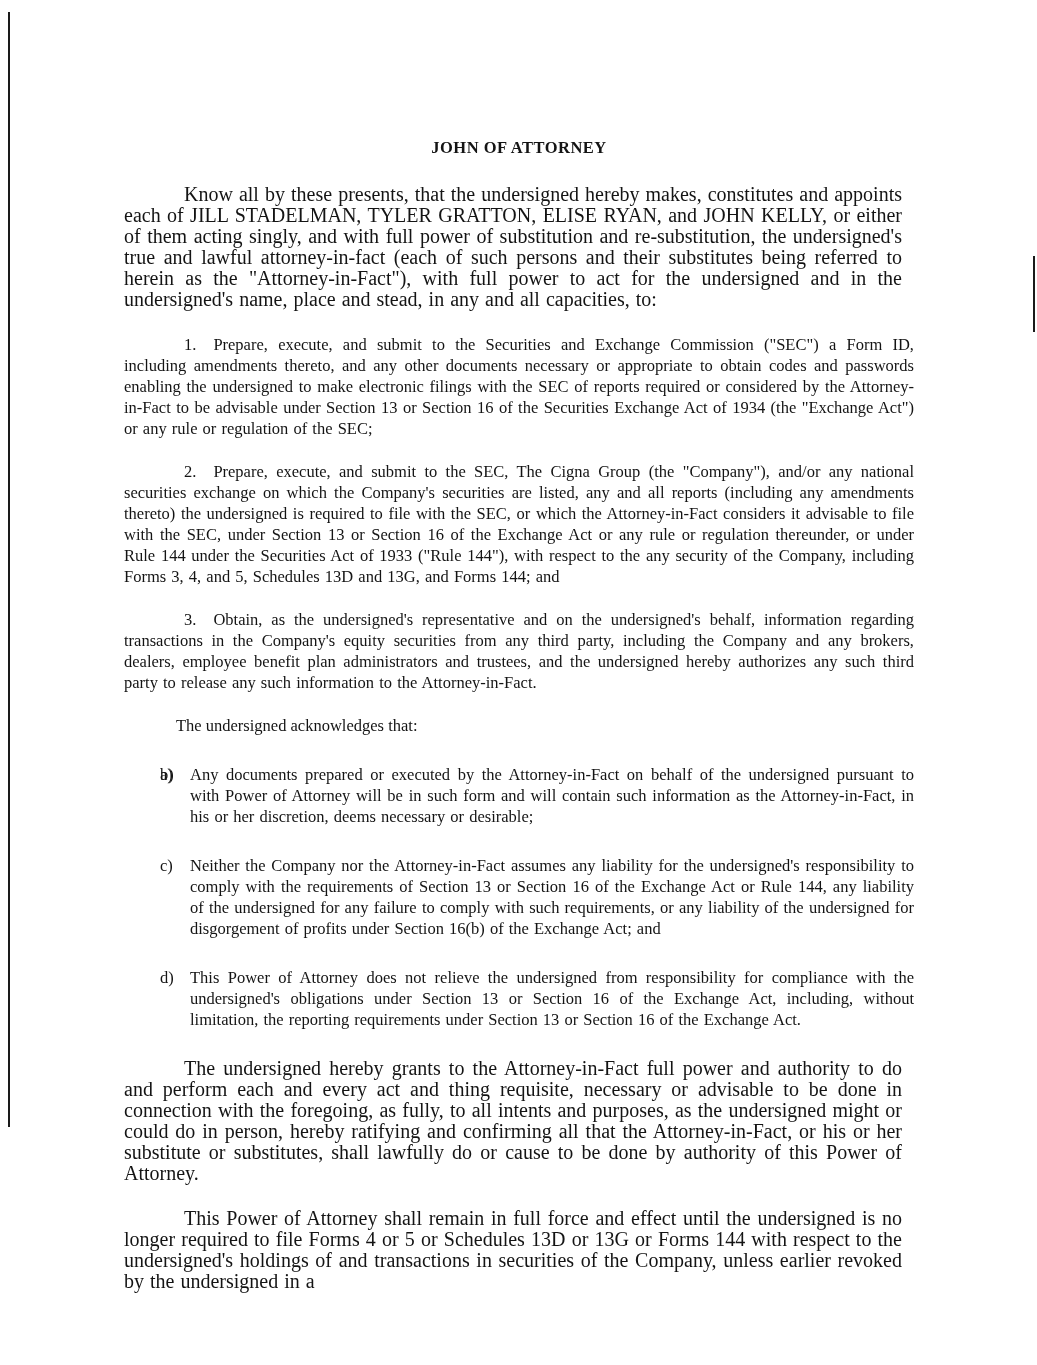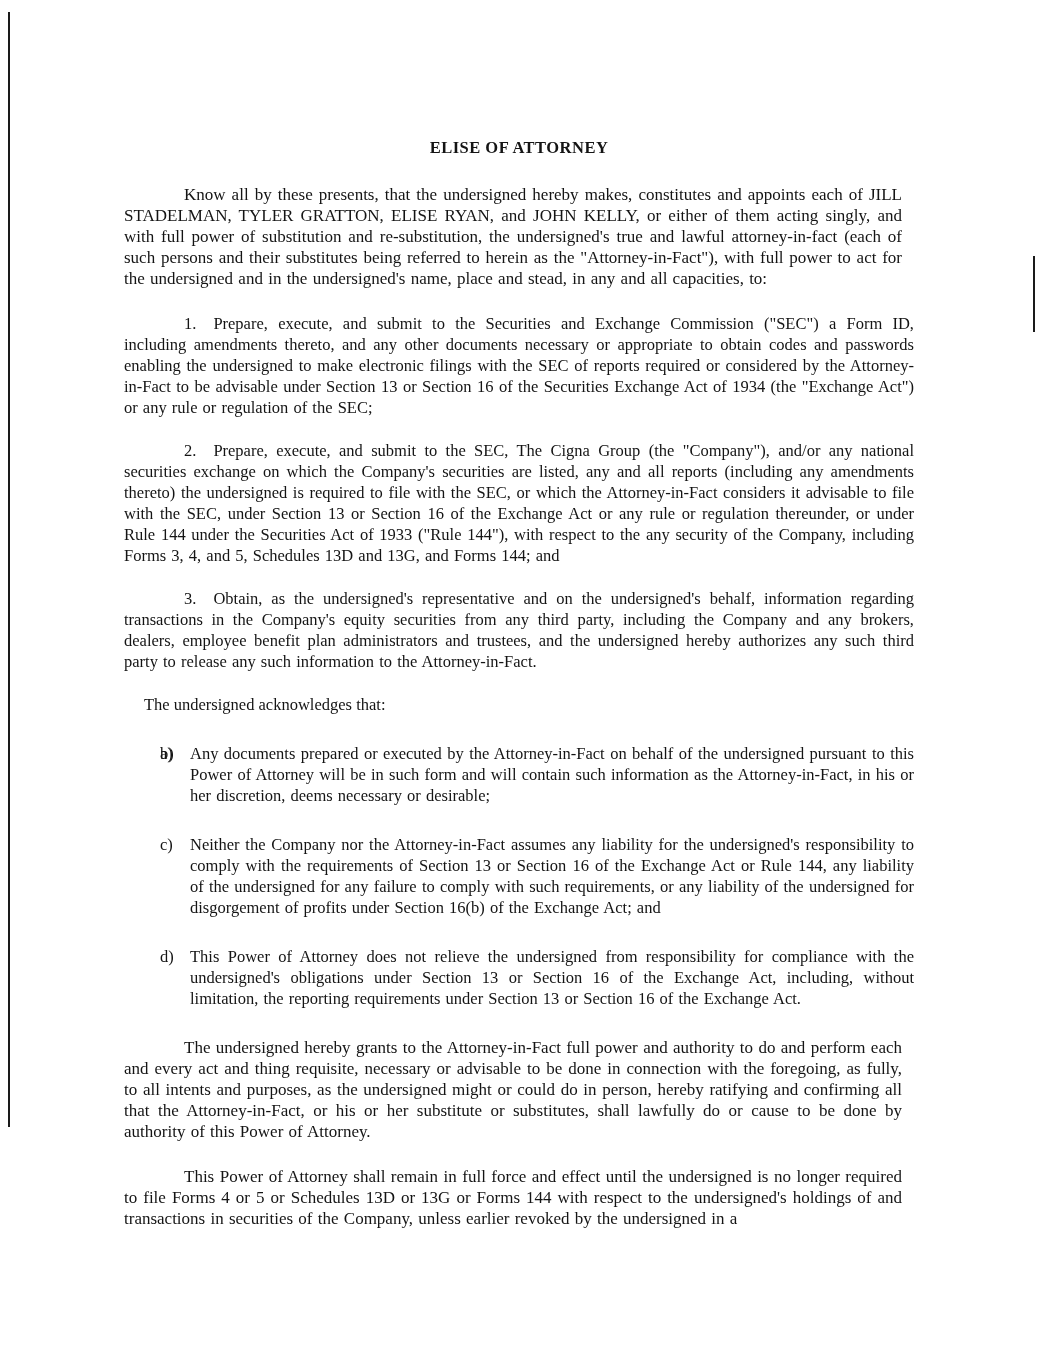--- a/index.html
+++ b/index.html
@@ -38,42 +38,42 @@
     width: 790px;
   }
   .doc-title {
     text-align: center;
     font-size: 16.5px;
     font-weight: bold;
     letter-spacing: 0.5px;
     margin: 0 0 26px 0;
   }
   p.body-para {
-    font-size: 17px;
+    font-size: 20px;
     line-height: 21px;
     text-align: justify;
     margin: 0 12px 24px 0;
     text-indent: 60px;
     word-spacing: 1px;
   }
   p.numbered-para {
     font-size: 16.5px;
     line-height: 21px;
     text-align: justify;
     margin: 8px 0 22px 0;
     text-indent: 60px;
     word-spacing: 1px;
   }
   p.numbered-para .item-num {
     margin-right: 17px;
   }
   p.ack-intro {
     font-size: 16.5px;
     line-height: 21px;
-    margin: 0 0 28px 20px;
+    margin: 0 0 28px 52px;
     text-indent: 0;
   }
   .lettered-item {
     position: relative;
     font-size: 16.5px;
     line-height: 21px;
     text-align: justify;
     margin: 0 0 28px 0;
     padding-left: 66px;
     word-spacing: 1px;
@@ -88,21 +88,21 @@
   }
 </style>
 </head>
 <body>
 
 <div class="scan-line-left"></div>
 <div class="scan-line-right"></div>
 
 <div class="page-content">
 
-  <h1 class="doc-title">ELISE OF ATTORNEY</h1>
+  <h1 class="doc-title">JOHN OF ATTORNEY</h1>
 
   <p class="body-para">Know all by these presents, that the undersigned hereby makes, constitutes and appoints each of JILL STADELMAN, TYLER GRATTON, ELISE RYAN, and JOHN KELLY, or either of them acting singly, and with full power of substitution and re-substitution, the undersigned's true and lawful attorney-in-fact (each of such persons and their substitutes being referred to herein as the "Attorney-in-Fact"), with full power to act for the undersigned and in the undersigned's name, place and stead, in any and all capacities, to:</p>
 
   <p class="numbered-para">
     <span class="item-num">1.</span><span>Prepare, execute, and submit to the Securities and Exchange Commission ("SEC") a Form ID, including amendments thereto, and any other documents necessary or appropriate to obtain codes and passwords enabling the undersigned to make electronic filings with the SEC of reports required or considered by the Attorney-in-Fact to be advisable under Section 13 or Section 16 of the Securities Exchange Act of 1934 (the "Exchange Act") or any rule or regulation of the SEC;</span>
   </p>
 
   <p class="numbered-para">
     <span class="item-num">2.</span><span>Prepare, execute, and submit to the SEC, The Cigna Group (the "Company"), and/or any national securities exchange on which the Company's securities are listed, any and all reports (including any amendments thereto) the undersigned is required to file with the SEC, or which the Attorney-in-Fact considers it advisable to file with the SEC, under Section 13 or Section 16 of the Exchange Act or any rule or regulation thereunder, or under Rule 144 under the Securities Act of 1933 ("Rule 144"), with respect to the any security of the Company, including Forms 3, 4, and 5, Schedules 13D and 13G, and Forms 144; and</span>
   </p>
@@ -112,21 +112,21 @@
   </p>
 
   <p class="ack-intro">The undersigned acknowledges that:</p>
 
   <div class="lettered-item">
     <span class="item-letter">a)</span>
   </div>
 
   <div class="lettered-item">
     <span class="item-letter">b)</span>
-    <span>Any documents prepared or executed by the Attorney-in-Fact on behalf of the undersigned pursuant to this Power of Attorney will be in such form and will contain such information as the Attorney-in-Fact, in his or her discretion, deems necessary or desirable;</span>
+    <span>Any documents prepared or executed by the Attorney-in-Fact on behalf of the undersigned pursuant to with Power of Attorney will be in such form and will contain such information as the Attorney-in-Fact, in his or her discretion, deems necessary or desirable;</span>
   </div>
 
   <div class="lettered-item">
     <span class="item-letter">c)</span>
     <span>Neither the Company nor the Attorney-in-Fact assumes any liability for the undersigned's responsibility to comply with the requirements of Section 13 or Section 16 of the Exchange Act or Rule 144, any liability of the undersigned for any failure to comply with such requirements, or any liability of the undersigned for disgorgement of profits under Section 16(b) of the Exchange Act; and</span>
   </div>
 
   <div class="lettered-item">
     <span class="item-letter">d)</span>
     <span>This Power of Attorney does not relieve the undersigned from responsibility for compliance with the undersigned's obligations under Section 13 or Section 16 of the Exchange Act, including, without limitation, the reporting requirements under Section 13 or Section 16 of the Exchange Act.</span>

